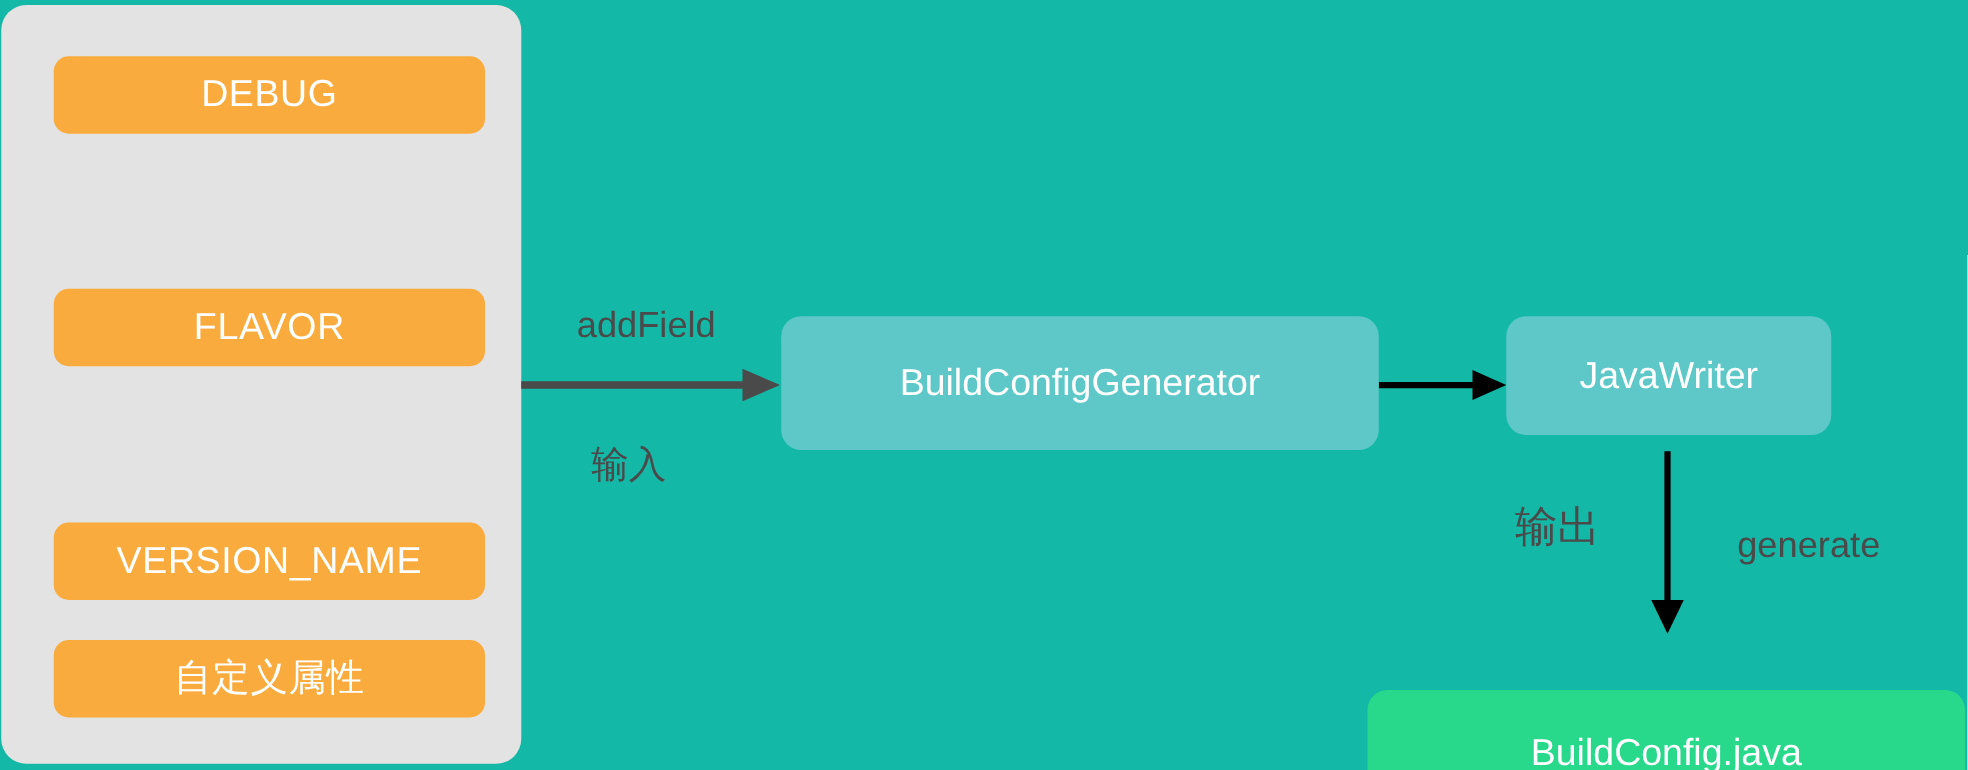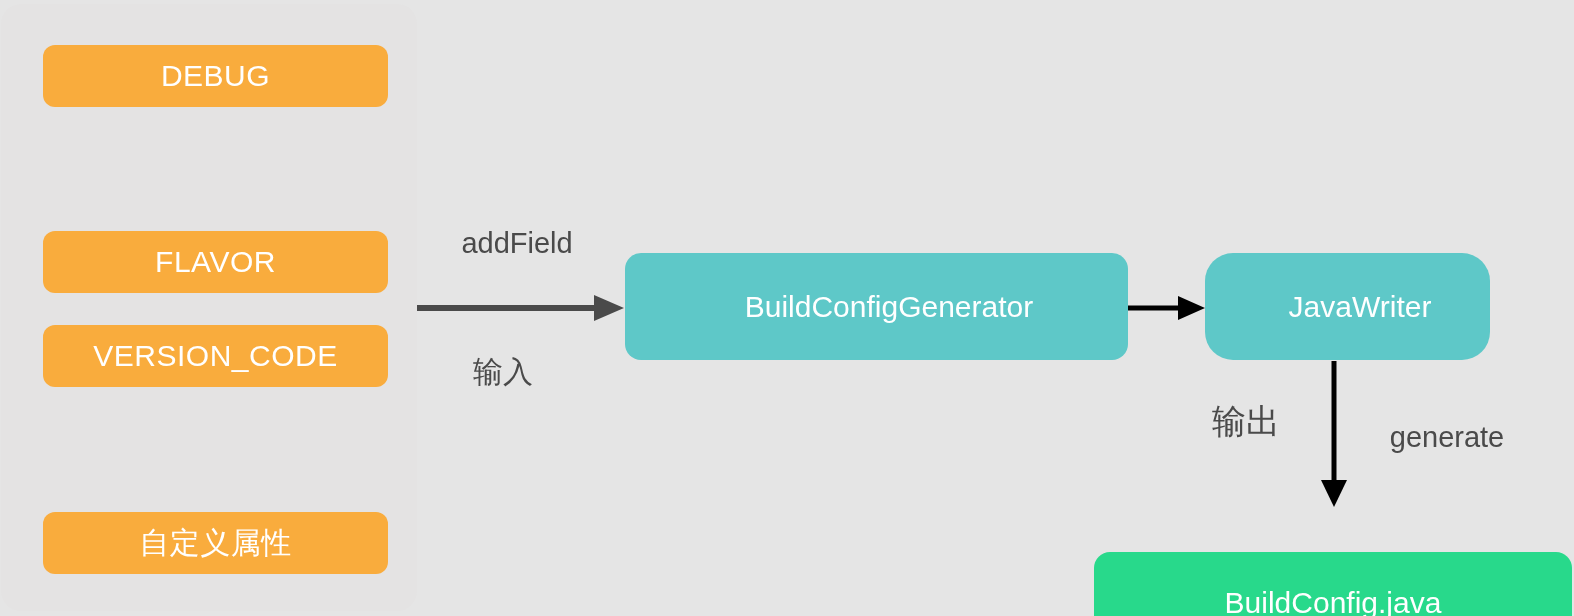--- a/index.html
+++ b/index.html
@@ -5,21 +5,21 @@
   html, body {
     margin: 0;
     padding: 0;
     background: #ffffff;
     font-family: "Liberation Sans", "DejaVu Sans", sans-serif;
   }
   #canvas {
     position: relative;
     width: 1574px;
     height: 616px;
-    background: #e5e5e5;
+    background: #14b8a6;
     overflow: hidden;
   }
   
   .fields-panel {
     position: absolute;
     left: 1px;
     top: 4px;
     width: 416px;
     height: 607px;
     background: #E4E3E3;
@@ -51,24 +51,23 @@
     position: absolute;
     background: #5EC8C8;
     border-radius: 16px;
     color: #ffffff;
     font-size: 30px;
     text-align: center;
     display: flex;
     align-items: center;
     justify-content: center;
     white-space: nowrap;
-    padding-left: 25px;
   }
   .node-generator { left: 625px; top: 253px; width: 478px; height: 107px; }
-  .node-writer    { left: 1205px; top: 253px; width: 260px; height: 107px; border-radius: 28px; }
+  .node-writer    { left: 1205px; top: 253px; width: 260px; height: 95px; }
   .node-output {
     position: absolute;
     left: 1094px; top: 508px; width: 478px; height: 102px;
     background: #28D98B;
     border-radius: 16px;
     color: #ffffff;
     font-size: 30px;
     display: flex;
     align-items: center;
     justify-content: center;
@@ -77,21 +76,21 @@
   }
 
   
   .edge-label {
     position: absolute;
     color: #4A4A4A;
     font-size: 29px;
     white-space: nowrap;
     transform: translate(-50%, -50%);
   }
-  .label-addfield { left: 517px; top: 243px; }
+  .label-addfield { left: 517px; top: 261px; }
   .label-input    { left: 503px; top: 372px; font-size: 30px; }
   .label-output   { left: 1246px; top: 422px; font-size: 34px; }
   .label-generate { left: 1447px; top: 437px; }
 
   
   .arrows-svg {
     position: absolute;
     left: 0; top: 0;
     width: 1574px;
     height: 616px;
@@ -99,21 +98,21 @@
   }
 </style>
 </head>
 <body>
 
 <div id="canvas">
 
   <div class="fields-panel">
     <div class="field-chip chip-0">DEBUG</div>
     <div class="field-chip chip-2">FLAVOR</div>
-    <div class="field-chip chip-3">VERSION_CODE</div>
+    <div class="field-chip chip-4">VERSION_NAME</div>
     <div class="field-chip chip-5">自定义属性</div>
   </div>
 
   <svg class="arrows-svg" viewBox="0 0 1574 616" xmlns="http://www.w3.org/2000/svg">
 
     <g>
       <line x1="417" y1="308" x2="596" y2="308" stroke="#4A4A4A" stroke-width="6"></line>
       <polygon points="594,295 624,308 594,321" fill="#4A4A4A"></polygon>
     </g>
 

